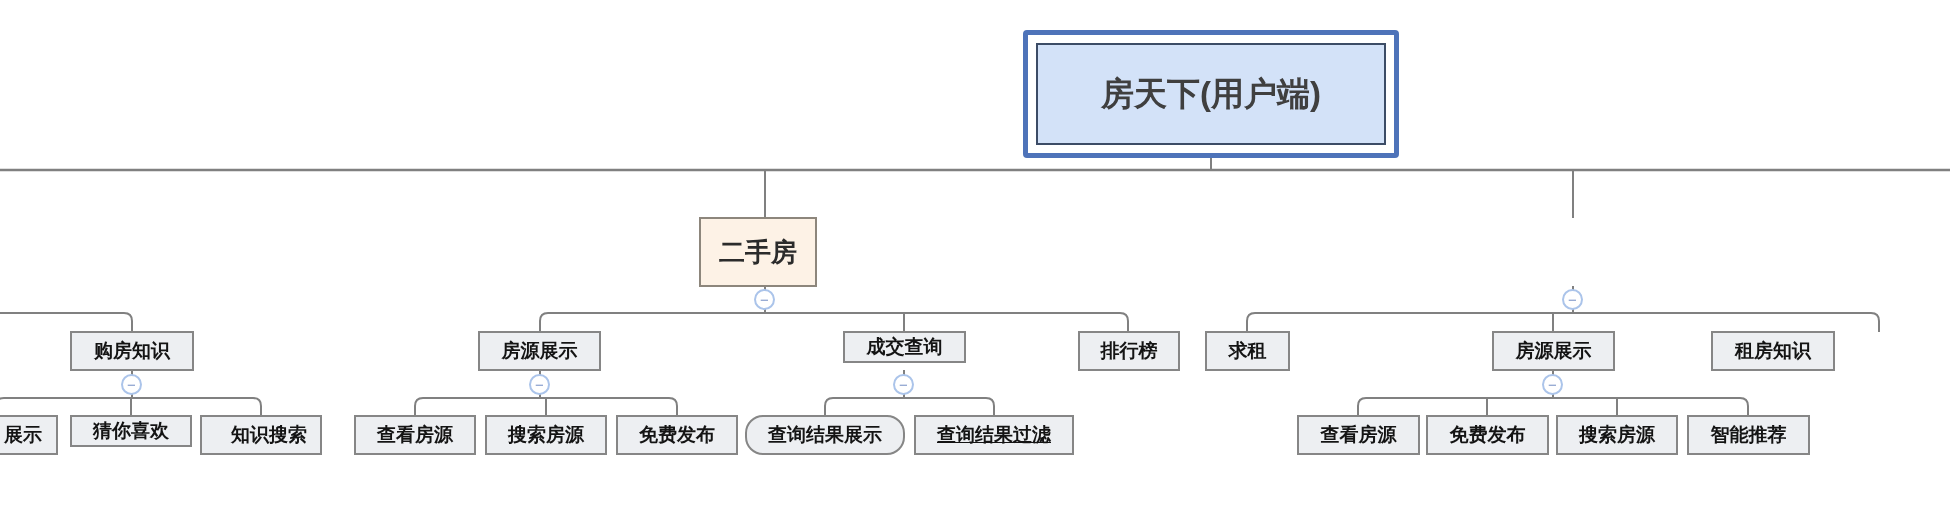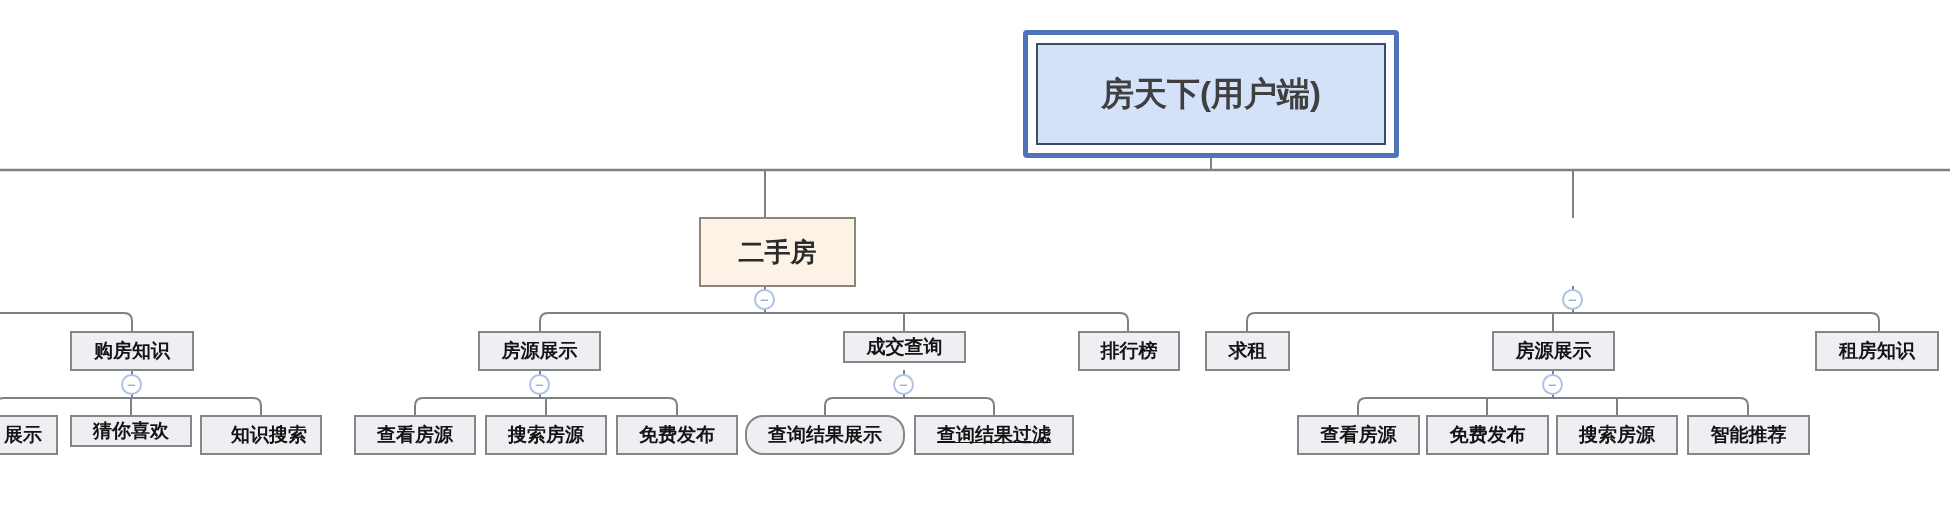--- a/index.html
+++ b/index.html
@@ -96,29 +96,29 @@
     <path d="M1553 370 V399"></path>
     <path d="M1358 416 V406 Q1358 398 1366 398 H1740 Q1748 398 1748 406 V416"></path>
     <path d="M1487 398 V416"></path>
     <path d="M1617 398 V416"></path>
   </svg>
 
   <div class="root-outer" style="left:1023px; top:30px; width:376px; height:128px;">
     <div class="root-inner">房天下(用户端)</div>
   </div>
 
-  <div class="node branch-node" style="left:699px; top:217px; width:157px; height:70px;">二手房</div>
+  <div class="node branch-node" style="left:699px; top:217px; width:118px; height:70px;">二手房</div>
 
   <div class="node gray-node" style="left:70px; top:331px; width:124px; height:40px;">购房知识</div>
   <div class="node gray-node" style="left:478px; top:331px; width:123px; height:40px;">房源展示</div>
   <div class="node gray-node" style="left:843px; top:331px; width:123px; height:32px;">成交查询</div>
   <div class="node gray-node" style="left:1078px; top:331px; width:102px; height:40px;">排行榜</div>
   <div class="node gray-node" style="left:1205px; top:331px; width:85px; height:40px;">求租</div>
   <div class="node gray-node" style="left:1492px; top:331px; width:123px; height:40px;">房源展示</div>
-  <div class="node gray-node" style="left:1815px; top:331px; width:124px; height:40px;">租房知识</div>
+  <div class="node gray-node" style="left:1711px; top:331px; width:124px; height:40px;">租房知识</div>
 
   <div class="node gray-node partial" style="left:-64px; top:415px; width:122px; height:40px;">展示</div>
   <div class="node gray-node" style="left:70px; top:415px; width:122px; height:32px;">猜你喜欢</div>
   <div class="node gray-node" style="left:200px; top:415px; width:122px; height:40px;padding-left:16px;">知识搜索</div>
 
   <div class="node gray-node" style="left:354px; top:415px; width:122px; height:40px;">查看房源</div>
   <div class="node gray-node" style="left:485px; top:415px; width:122px; height:40px;">搜索房源</div>
   <div class="node gray-node" style="left:616px; top:415px; width:122px; height:40px;">免费发布</div>
 
   <div class="node gray-node" style="left:745px; top:415px; width:160px; height:40px;border-radius:18px;">查询结果展示</div>

